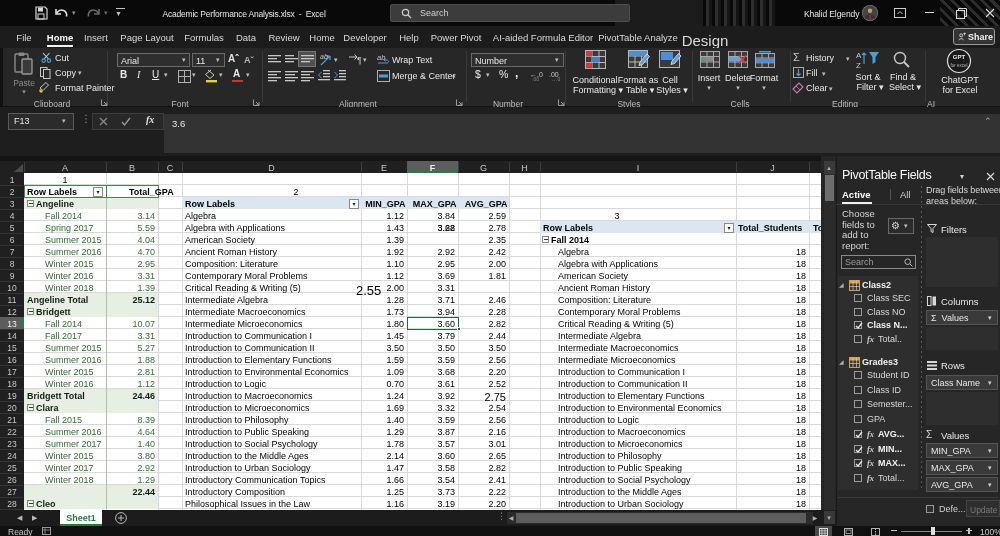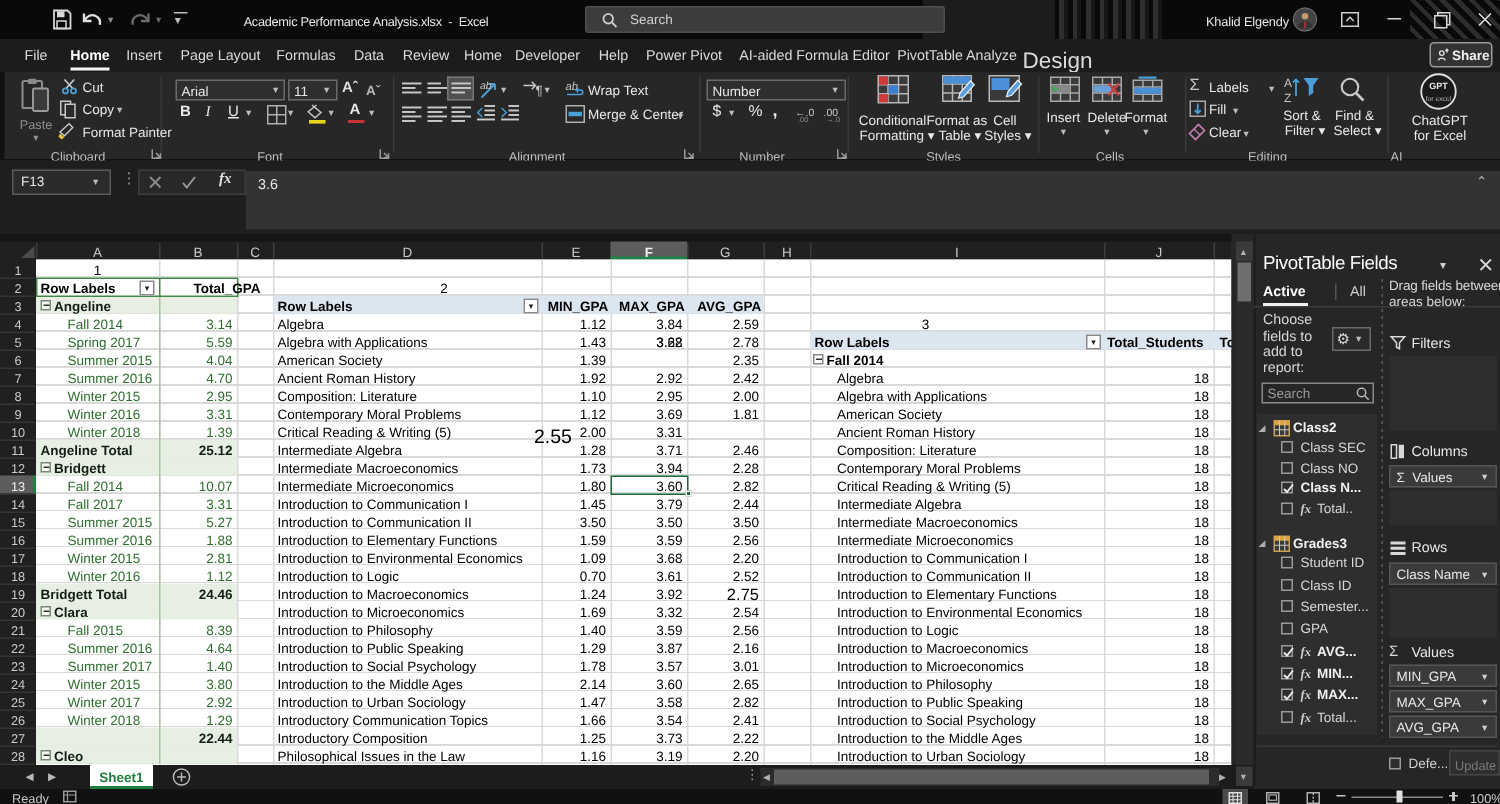--- a/index.html
+++ b/index.html
@@ -288,21 +288,21 @@
 <div class="tx" style="left:638px;top:84px;width:200px;text-align:center;font-size:7px;color:#bdbdbd;font-weight:normal;">▾</div>
 <svg style="left:755px;top:51px" width="20" height="17" viewBox="0 0 20 17">
 <rect x="0.5" y="2.5" width="19" height="14" fill="#3a3a3a" stroke="#a8a8a8"></rect>
 <path d="M0.5 7 L19.5 7 M0.5 11.8 L19.5 11.8 M7 2.5 L7 16.5 M13.5 2.5 L13.5 16.5" stroke="#a8a8a8"></path>
 <rect x="1" y="7.5" width="18" height="4" fill="#4a8fd8"></rect>
 <rect x="4" y="0" width="12" height="1.5" fill="#4a9fd8"></rect>
 </svg>
 <div class="tx" style="left:664px;top:73px;width:200px;text-align:center;font-size:9px;color:#e8e8e8;font-weight:normal;">Format</div>
 <div class="tx" style="left:664px;top:84px;width:200px;text-align:center;font-size:7px;color:#bdbdbd;font-weight:normal;">▾</div>
 <div class="tx" style="left:793px;top:51px;font-size:11px;color:#c8c8c8;font-weight:normal;">Σ</div>
-<div class="tx" style="left:806px;top:53px;font-size:9px;color:#e8e8e8;font-weight:normal;">Labels</div>
+<div class="tx" style="left:806px;top:53px;font-size:9px;color:#e8e8e8;font-weight:normal;">History</div>
 <div class="tx" style="left:846px;top:55px;font-size:7px;color:#bdbdbd;font-weight:normal;">▾</div>
 <svg style="left:793px;top:67px" width="11" height="11" viewBox="0 0 11 11">
 <rect x="0.5" y="0.5" width="10" height="10" fill="none" stroke="#a8a8a8"></rect>
 <path d="M5.5 2 L5.5 8 M3.5 6.5 L5.5 8.5 L7.5 6.5" fill="none" stroke="#4a9fd8" stroke-width="1.2"></path>
 </svg>
 <div class="tx" style="left:806px;top:68px;font-size:9px;color:#e8e8e8;font-weight:normal;">Fill</div>
 <div class="tx" style="left:822px;top:70px;font-size:7px;color:#bdbdbd;font-weight:normal;">▾</div>
 <svg style="left:792px;top:82px" width="12" height="11" viewBox="0 0 12 11">
 <path d="M1 7 L7 1 L11 5 L5 11 Z" fill="none" stroke="#c77fb0" stroke-width="1.1"></path>
 <path d="M4 4 L8 8" stroke="#c77fb0" stroke-width="0.8"></path>

